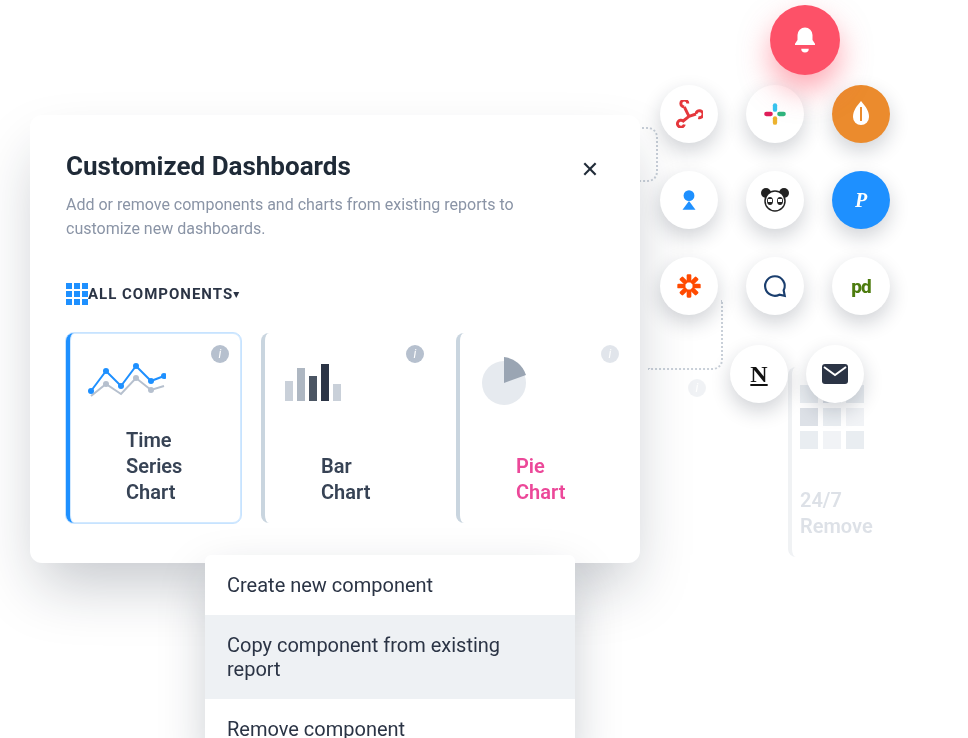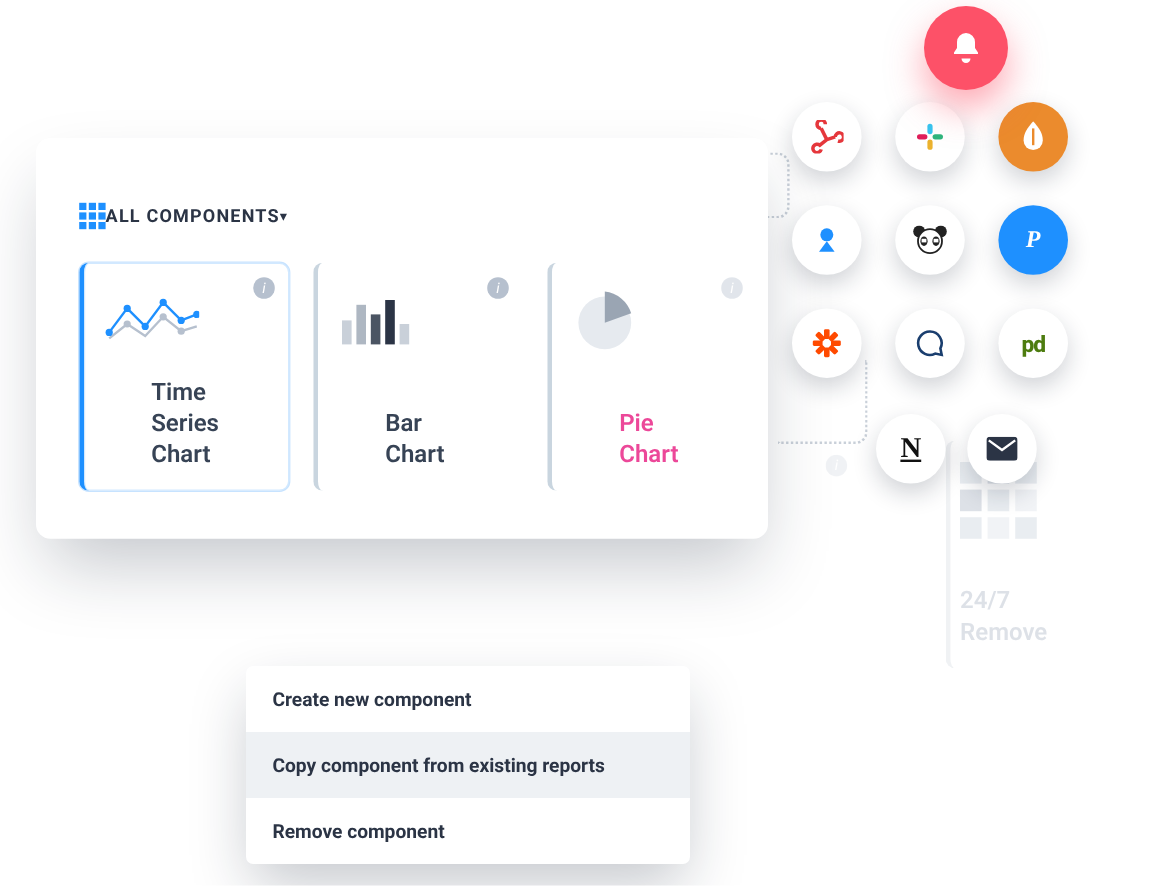--- a/index.html
+++ b/index.html
@@ -127,24 +127,23 @@
     top: 555px;
     width: 370px;
     background: #fff;
     border-radius: 6px;
     box-shadow: 0 20px 50px -5px rgba(20,30,50,0.25);
     overflow: hidden;
     z-index: 10;
   }
   .menu-item {
     padding: 18px 22px;
-    font-size: 16px;
+    font-size: 20px;
     color: #2b3445;
     cursor: pointer;
-    font-weight: bold;
   }
   .menu-item.hover {
     background: #eef1f4;
   }
 
   
   .bubbles {
     position: absolute;
     left: 660px;
     top: 85px;
@@ -301,20 +300,27 @@
         <rect width="26" height="20" rx="3" fill="#2b3445"></rect>
         <path d="M2 3l11 8 11-8" fill="none" stroke="#fff" stroke-width="2"></path>
       </svg>
   </div>
 </div>
 
 <div class="bracket" style="left:630px; top:127px; width:28px; height:55px; border-top-right-radius:10px; border-bottom-right-radius:10px"></div>
 <div class="bracket" style="left:648px; top:300px; width:75px; height:70px; border-bottom:2px dotted #c9d0d9; border-right:2px dotted #c9d0d9; border-top:none; border-bottom-right-radius:10px"></div>
 
 <div class="panel">
+  <div class="panel-header">
+    <div class="panel-title">Customized Dashboards</div>
+    <div class="panel-desc">Add or remove components and charts from existing reports to customize new dashboards.</div>
+    <div class="close-btn">
+      <span>✕</span>
+    </div>
+  </div>
 
   <div class="filter-row">
     <div class="grid-icon">
       <span></span>
         <span></span>
         <span></span>
         <span></span>
         <span></span>
         <span></span>
         <span></span>
@@ -397,15 +403,15 @@
       <span style="background:#e6eaef"></span>
       <span></span>
   </div>
   <div class="t">
     <span>24/7</span><br><span>Remove</span>
   </div>
 </div>
 
 <div class="menu">
   <div class="menu-item">Create new component</div>
-  <div class="menu-item hover">Copy component from existing reports</div>
+  <div class="menu-item hover">Copy component from existing report</div>
   <div class="menu-item">Remove component</div>
 </div>
 
 </body></html>

